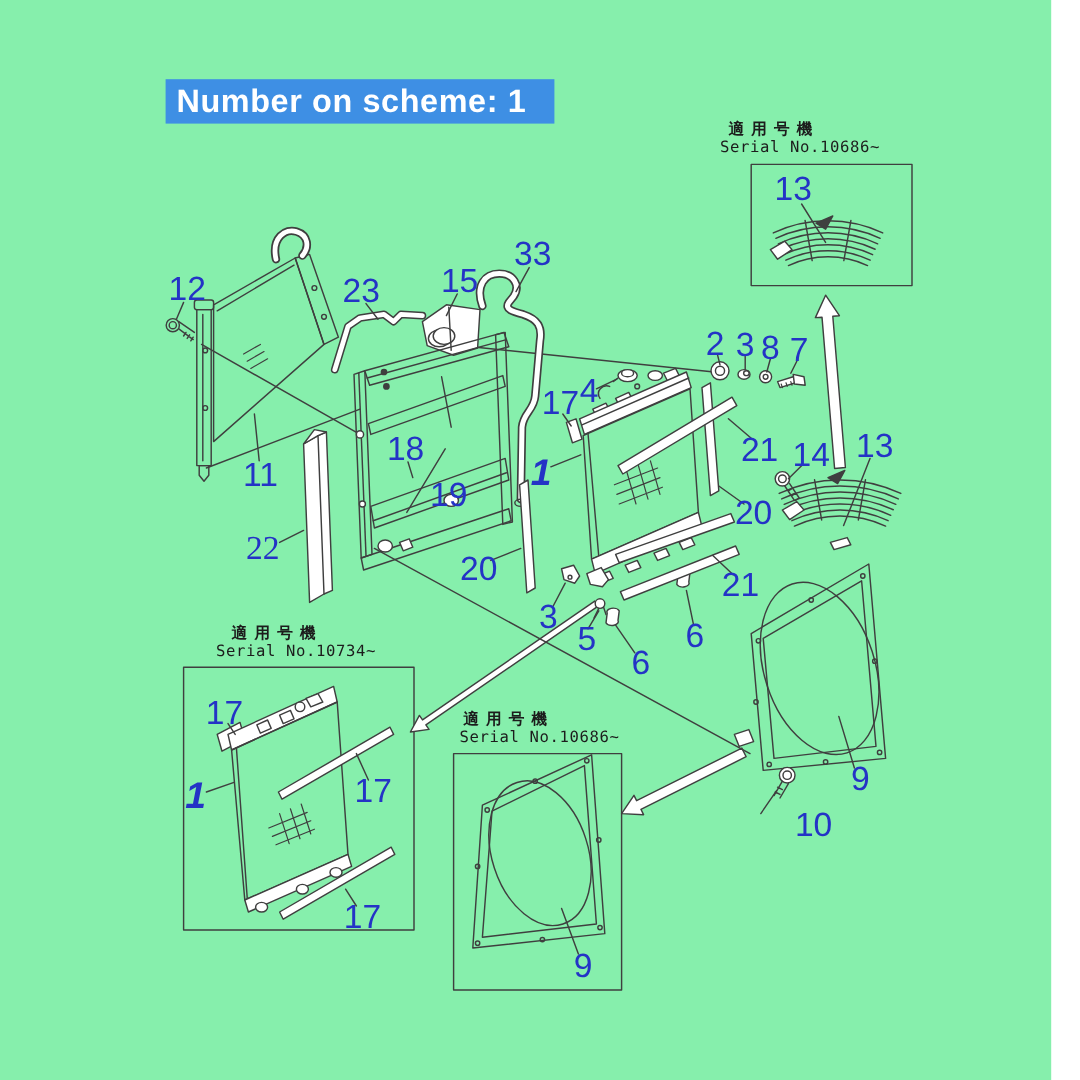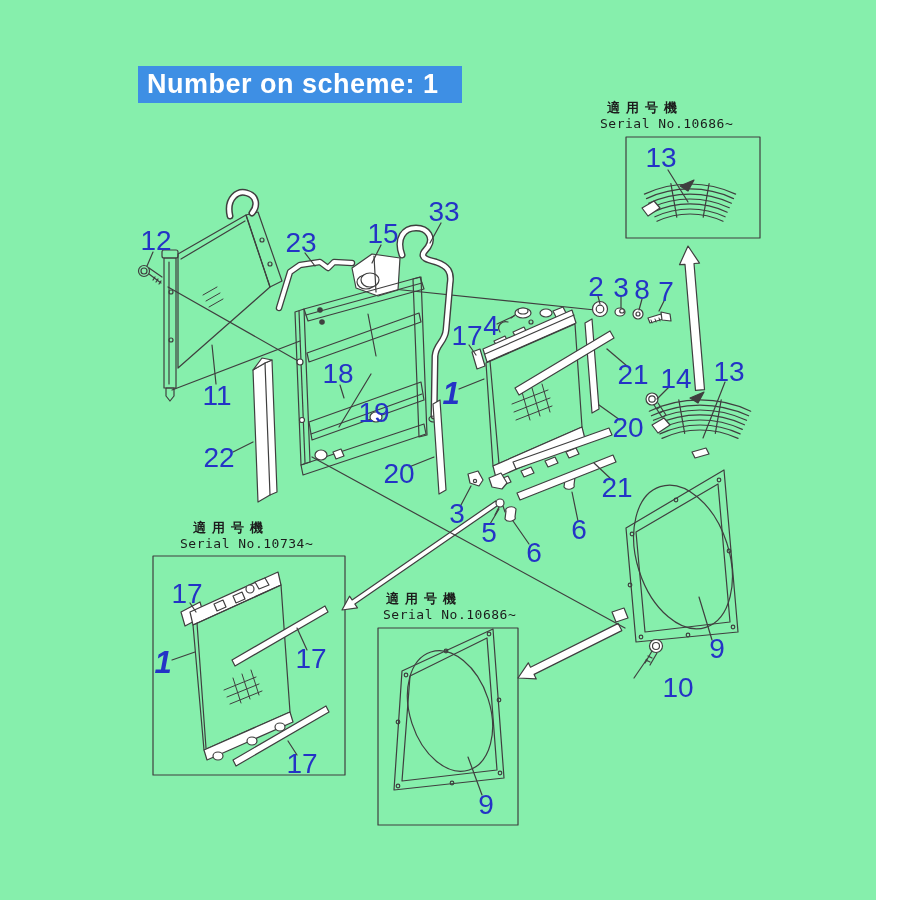--- a/index.html
+++ b/index.html
@@ -310,21 +310,21 @@
   <div class="cap-serial" style="left:383px;top:607px">Serial No.10686~</div>
 
   <div id="labels">
       <div class="plabel" style="left: 156px; top: 241px;">12</div>
       <div class="plabel" style="left: 301px; top: 243px;">23</div>
       <div class="plabel" style="left: 383px; top: 234px;">15</div>
       <div class="plabel" style="left: 444px; top: 212px;">33</div>
       <div class="plabel" style="left: 217px; top: 396px;">11</div>
       <div class="plabel" style="left: 338px; top: 374px;">18</div>
       <div class="plabel" style="left: 374px; top: 365px; margin-top: 48px;">19</div>
-      <div class="plabel" style="left: 219px; top: 458px;">22</div>
+      <div class="plabel" style="left: 219px; top: 458px; font-family: Liberation Serif, serif;">22</div>
       <div class="plabel" style="left: 399px; top: 474px;">20</div>
       <div class="plabel" style="left: 457px; top: 514px;">3</div>
       <div class="plabel bold" style="left: 451px; top: 394px;">1</div>
       <div class="plabel" style="left: 467px; top: 336px;">17</div>
       <div class="plabel" style="left: 491px; top: 326px;">4</div>
       <div class="plabel" style="left: 596px; top: 287px;">2</div>
       <div class="plabel" style="left: 621px; top: 288px;">3</div>
       <div class="plabel" style="left: 642px; top: 290px;">8</div>
       <div class="plabel" style="left: 666px; top: 292px;">7</div>
       <div class="plabel" style="left: 633px; top: 375px;">21</div>

